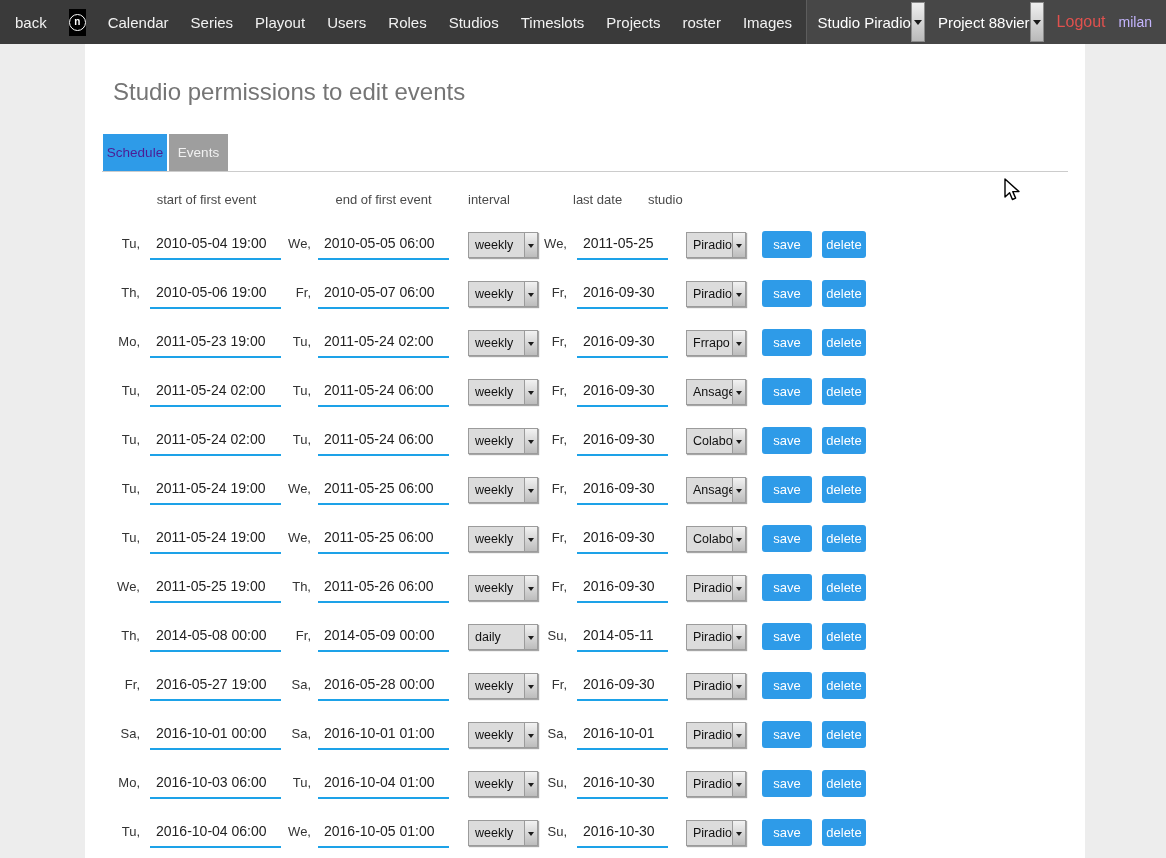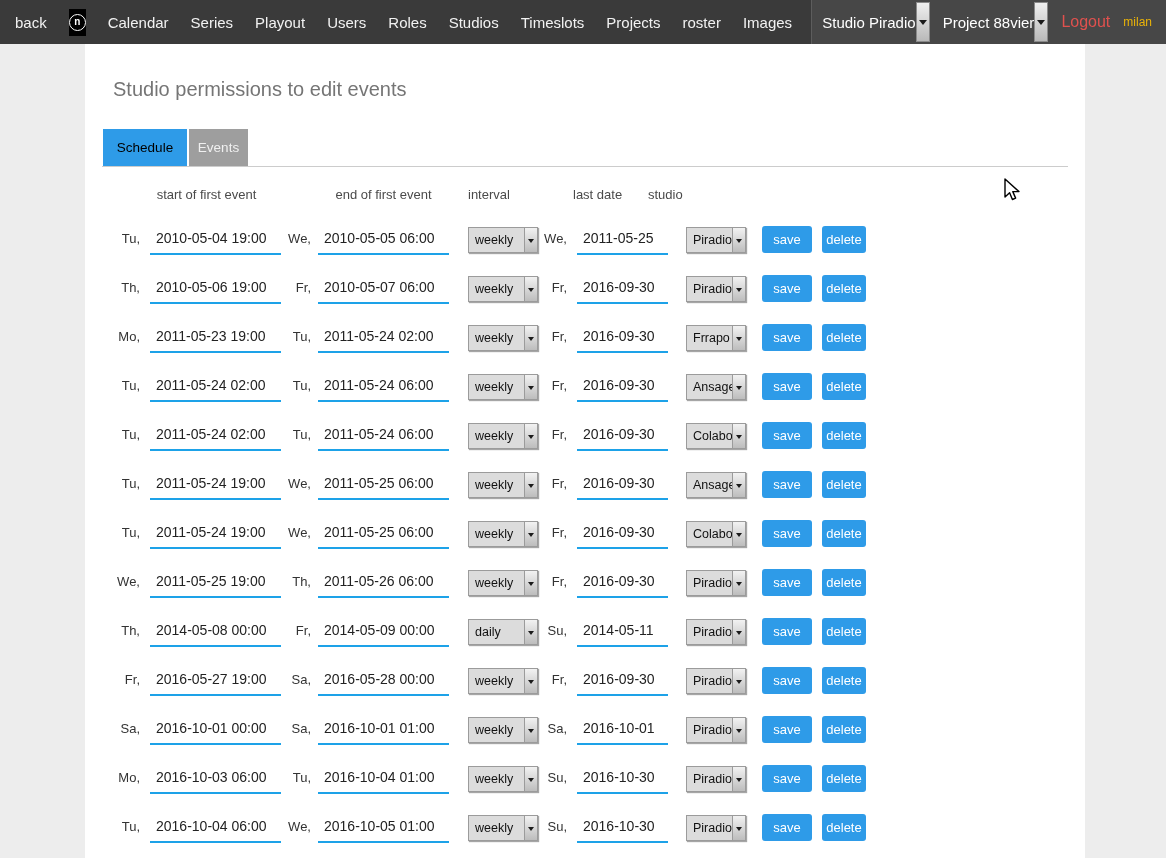--- a/index.html
+++ b/index.html
@@ -11,28 +11,28 @@
   .nav-left { display:flex; align-items:center; gap:22px; padding-left:15px; flex:1; min-width:0; }
   .nav-item, .back-link { color:#f2f2f2; font-size:15px; text-decoration:none; white-space:nowrap; cursor:pointer; }
   .logo { width:27px; height:27px; background:#000; display:flex; align-items:center; justify-content:center; cursor:pointer; }
   .logo .ring { width:17px; height:17px; border:1.5px solid #fff; border-radius:50%; display:flex; align-items:center; justify-content:center; color:#fff; font-size:10px; font-weight:bold; line-height:1; }
   .nav-right { display:flex; align-items:center; gap:13px; background:var(--nav-right-bg,#474747); border-left:1px solid #5d5d5d; padding:0 14px 0 10px; }
   .nsel { display:flex; align-items:stretch; height:40px; cursor:pointer; }
   .nsel .nlbl { color:#fff; font-size:15px; display:flex; align-items:center; white-space:nowrap; }
   .nstrip { width:14px; background:linear-gradient(#efefef,#b9b9b9); border:1px solid #8a8a8a; display:flex; align-items:center; justify-content:center; }
   .nstrip::after { content:''; border:4px solid transparent; border-top:5px solid #1b1b1b; margin-top:5px; }
   .logout { color:var(--logout-red,#e0514e); font-size:16px; cursor:pointer; }
-  .username { color:#eab308; font-size:12px; }
+  .username { color:#c4b5fd; font-size:14px; }
 
   
   .content { position:absolute; left:85px; top:44px; width:1000px; height:814px; background:#fff; }
-  .page-title { margin:34px 0 0 28px; font-size:20px; color:#757575; }
+  .page-title { margin:34px 0 0 28px; font-size:24px; color:#757575; }
   .tabbar { margin:28px 17px 0 17px; border-bottom:1px solid #ccc; display:flex; gap:2px; padding-left:1px; }
   .tab { height:37px; display:flex; align-items:center; justify-content:center; font-size:13.5px; cursor:pointer; }
-  .tab-active { width:84px; background:var(--accent,#2e9be8); color:#000000; }
+  .tab-active { width:64px; background:var(--accent,#2e9be8); color:#4c1d95; }
   .tab-inactive { width:59px; background:var(--tab-inactive,#9e9e9e); color:#f0f0f0; }
 
   
   .thead { position:relative; height:50px; }
   .th { position:absolute; top:20px; font-size:13px; color:#4a4a4a; white-space:nowrap; }
   .th-start { left:56px; width:131px; text-align:center; }
   .th-end { left:233px; width:131px; text-align:center; }
   .th-interval { left:383px; }
   .th-lastdate { left:488px; }
   .th-studio { left:563px; }

